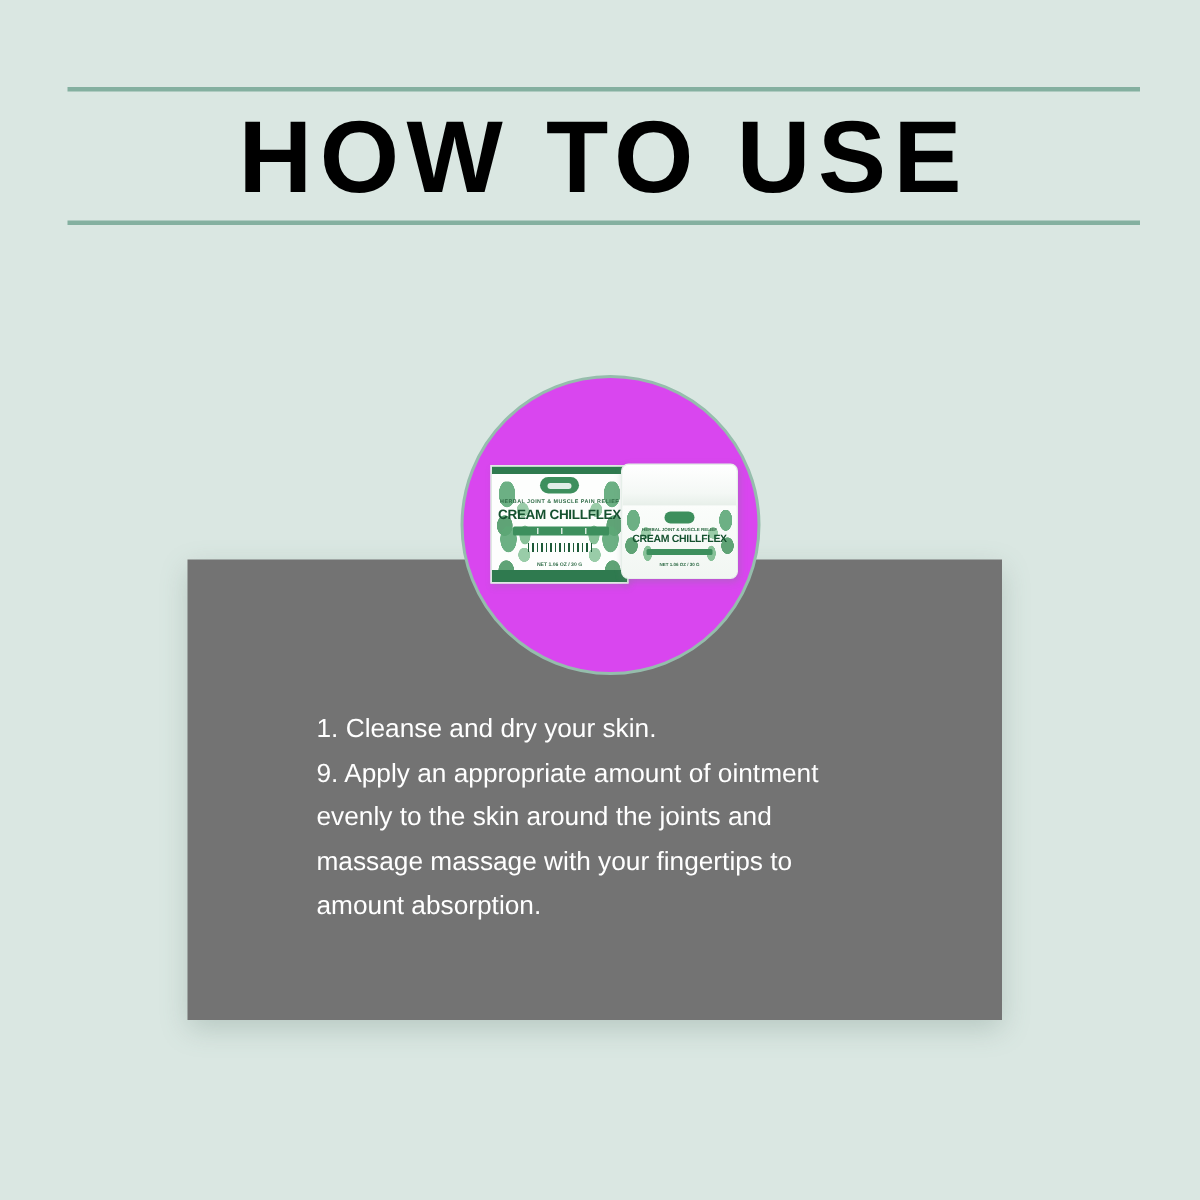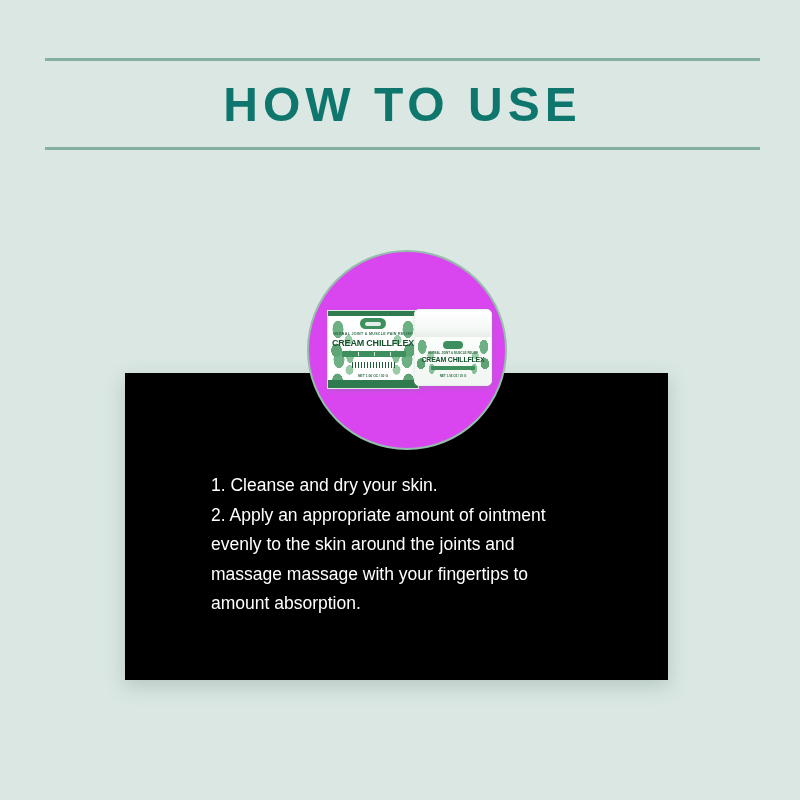--- a/index.html
+++ b/index.html
@@ -39,38 +39,38 @@
   }
   .rule.top  { top: 0px; }
   .rule.bottom { top: 89px; }
 
   .title {
     position: absolute;
     left: 0;
     top: 6px;
     width: 100%;
     text-align: center;
-    color: #0f766e;
+    color: #000000;
     font-family: "Liberation Sans", sans-serif;
     font-weight: 700;
-    font-size: 48px;
+    font-size: 68px;
     line-height: 82px;
     letter-spacing: 5px;
     white-space: nowrap;
     user-select: none;
   }
 
   
   .panel {
     position: absolute;
     left: 125px;
     top: 373px;
     width: 543px;
     height: 307px;
-    background: #000000;
+    background: #737373;
     box-shadow: 0 6px 18px rgba(90, 120, 108, 0.28);
   }
 
   .steps {
     position: absolute;
     left: 86px;
     top: 98px;
     width: 400px;
     color: #ffffff;
     font-family: "Liberation Sans", sans-serif;
@@ -300,21 +300,21 @@
 
   <div class="header">
     <div class="rule top"></div>
     <div class="title">HOW TO USE</div>
     <div class="rule bottom"></div>
   </div>
 
   <div class="panel">
     <div class="steps">
       <span class="line">1. Cleanse and dry your skin.</span>
-      <span class="line">2. Apply an appropriate amount of ointment</span>
+      <span class="line">9. Apply an appropriate amount of ointment</span>
       <span class="line">evenly to the skin around the joints and</span>
       <span class="line">massage massage with your fingertips to</span>
       <span class="line">amount absorption.</span>
     </div>
   </div>
 
   <div class="badge">
     <div class="product">
 
       <div class="carton">

